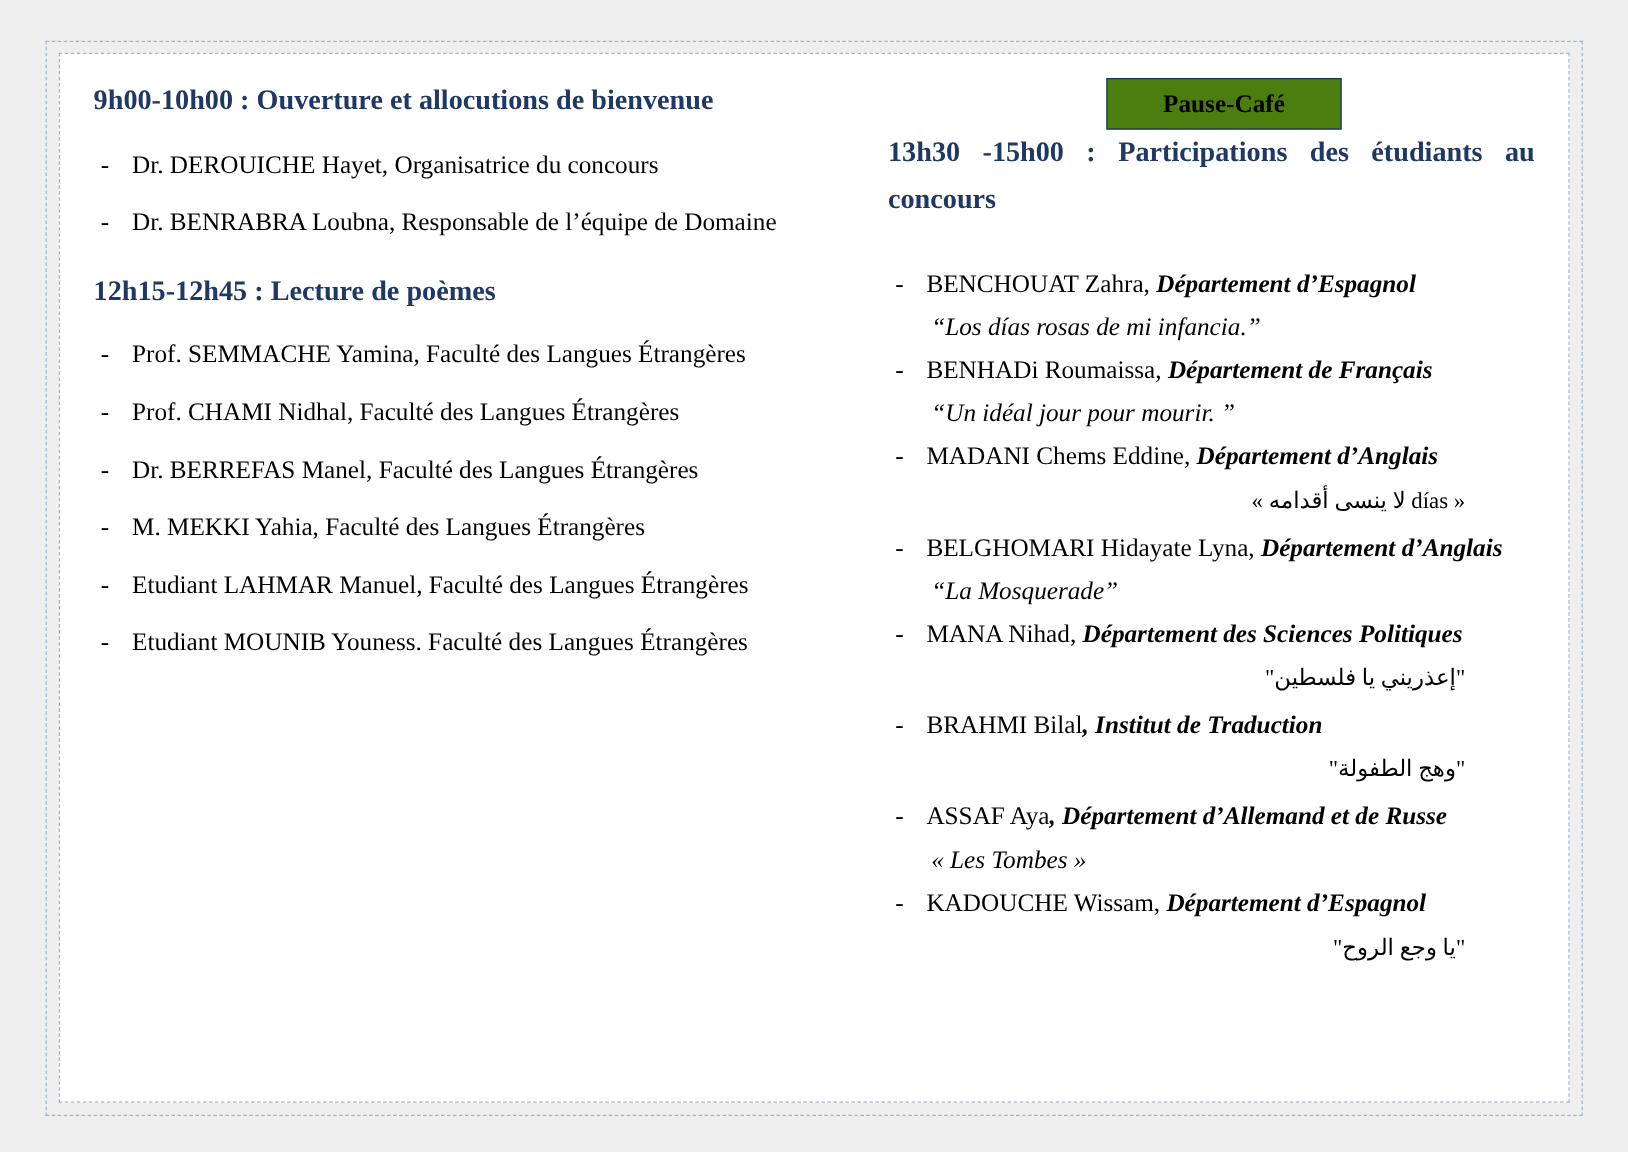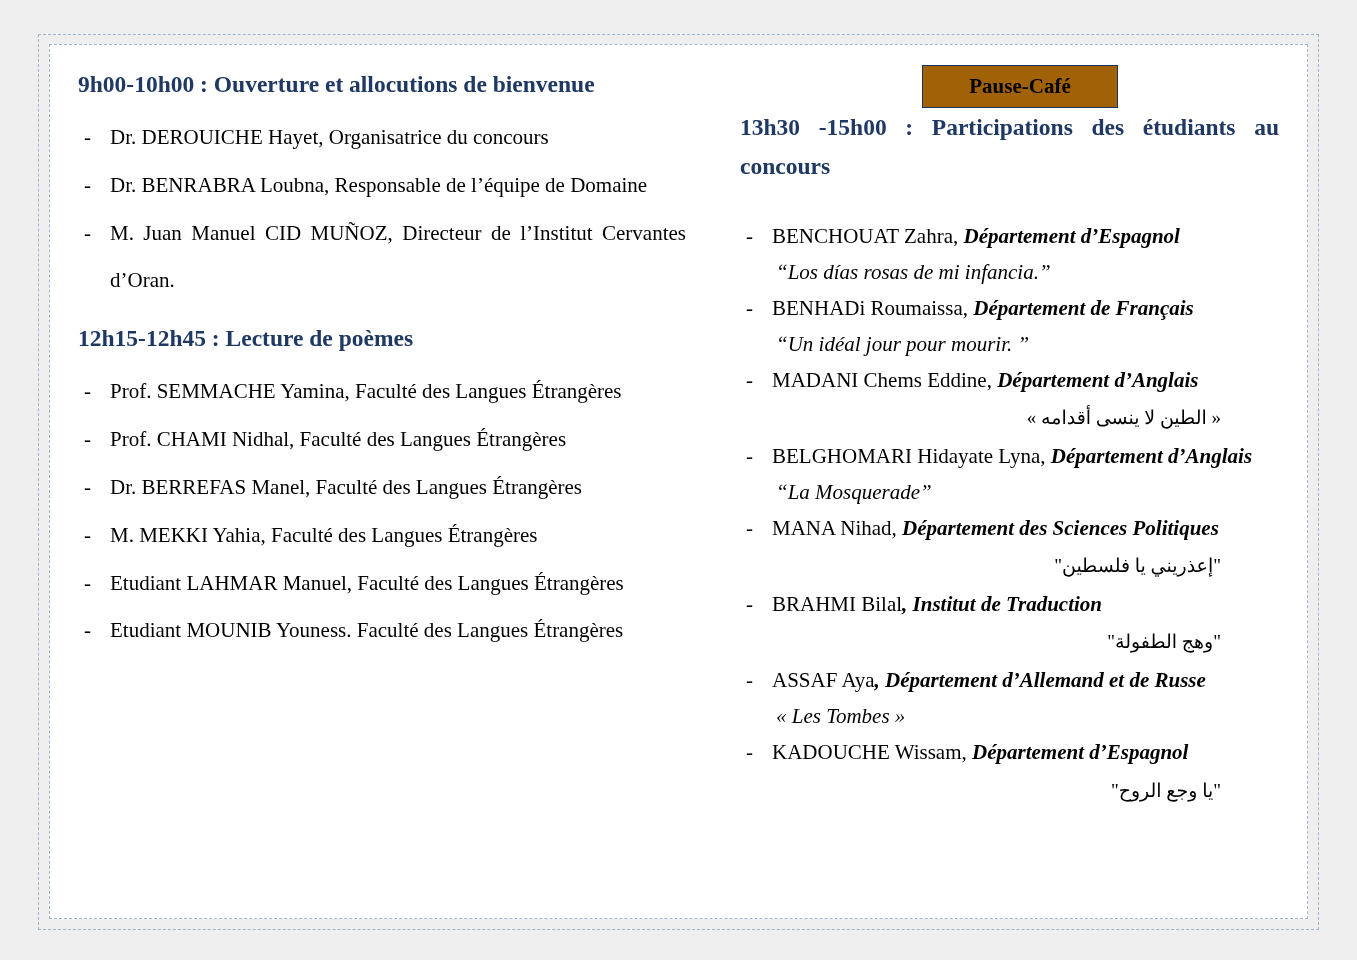--- a/index.html
+++ b/index.html
@@ -113,21 +113,21 @@
     direction: rtl;
     font-size: 19px;
     line-height: 2.1;
     padding-right: 58px;
   }
   .pause-cafe {
     width: 196px;
     margin: 0 0 0 182px;
     padding: 8px 16px;
     text-align: center;
-    background: #a16207;
+    background: #4d7c0f;
     border: 1px solid #17365d;
     font-weight: bold;
     font-size: 21px;
     color: #000000;
     box-sizing: border-box;
   }
   .right-title {
     margin-top: 38px;
   }
   .gap {
@@ -143,21 +143,20 @@
 
   <div class="content">
 
     <div class="col col-left">
 
       <h2 class="section-title">9h00-10h00  :  Ouverture  et  allocutions  de bienvenue</h2>
 
       <ul class="items">
         <li>Dr. DEROUICHE Hayet, Organisatrice du concours</li>
         <li>Dr. BENRABRA Loubna, Responsable de l’équipe de Domaine</li>
-        <li>M. Juan Manuel CID MUÑOZ, Directeur de l’Institut Cervantes  d’Oran.</li>
       </ul>
 
       <h2 class="section-title tight">12h15-12h45 : Lecture de poèmes</h2>
 
       <ul class="items">
         <li>Prof. SEMMACHE Yamina, Faculté des Langues Étrangères</li>
         <li>Prof. CHAMI Nidhal, Faculté des Langues Étrangères</li>
         <li>Dr. BERREFAS Manel, Faculté des Langues Étrangères</li>
         <li>M. MEKKI Yahia, Faculté des Langues Étrangères</li>
         <li>Etudiant  LAHMAR  Manuel,  Faculté  des  Langues Étrangères</li>
@@ -181,21 +180,21 @@
           <span class="quote-line">“Los días rosas de mi infancia.”</span>
         </li>
 
         <li>
           <span>BENHADi Roumaissa, </span><span class="ital">Département de Français</span>
           <span class="quote-line">“Un idéal jour pour mourir. ”</span>
         </li>
 
         <li>
           <span>MADANI Chems Eddine, </span><span class="ital">Département d’Anglais</span>
-          <span class="arabic">« الطين لا ينسى أقدامه »</span>
+          <span class="arabic">« días لا ينسى أقدامه »</span>
         </li>
 
         <li>
           <span>BELGHOMARI Hidayate Lyna, </span><span class="ital">Département d’Anglais</span>
           <span class="quote-line">“La Mosquerade”</span>
         </li>
 
         <li>
           <span>MANA Nihad, </span><span class="ital">Département des Sciences Politiques</span>
           <span class="arabic">"إعذريني يا فلسطين"</span>

